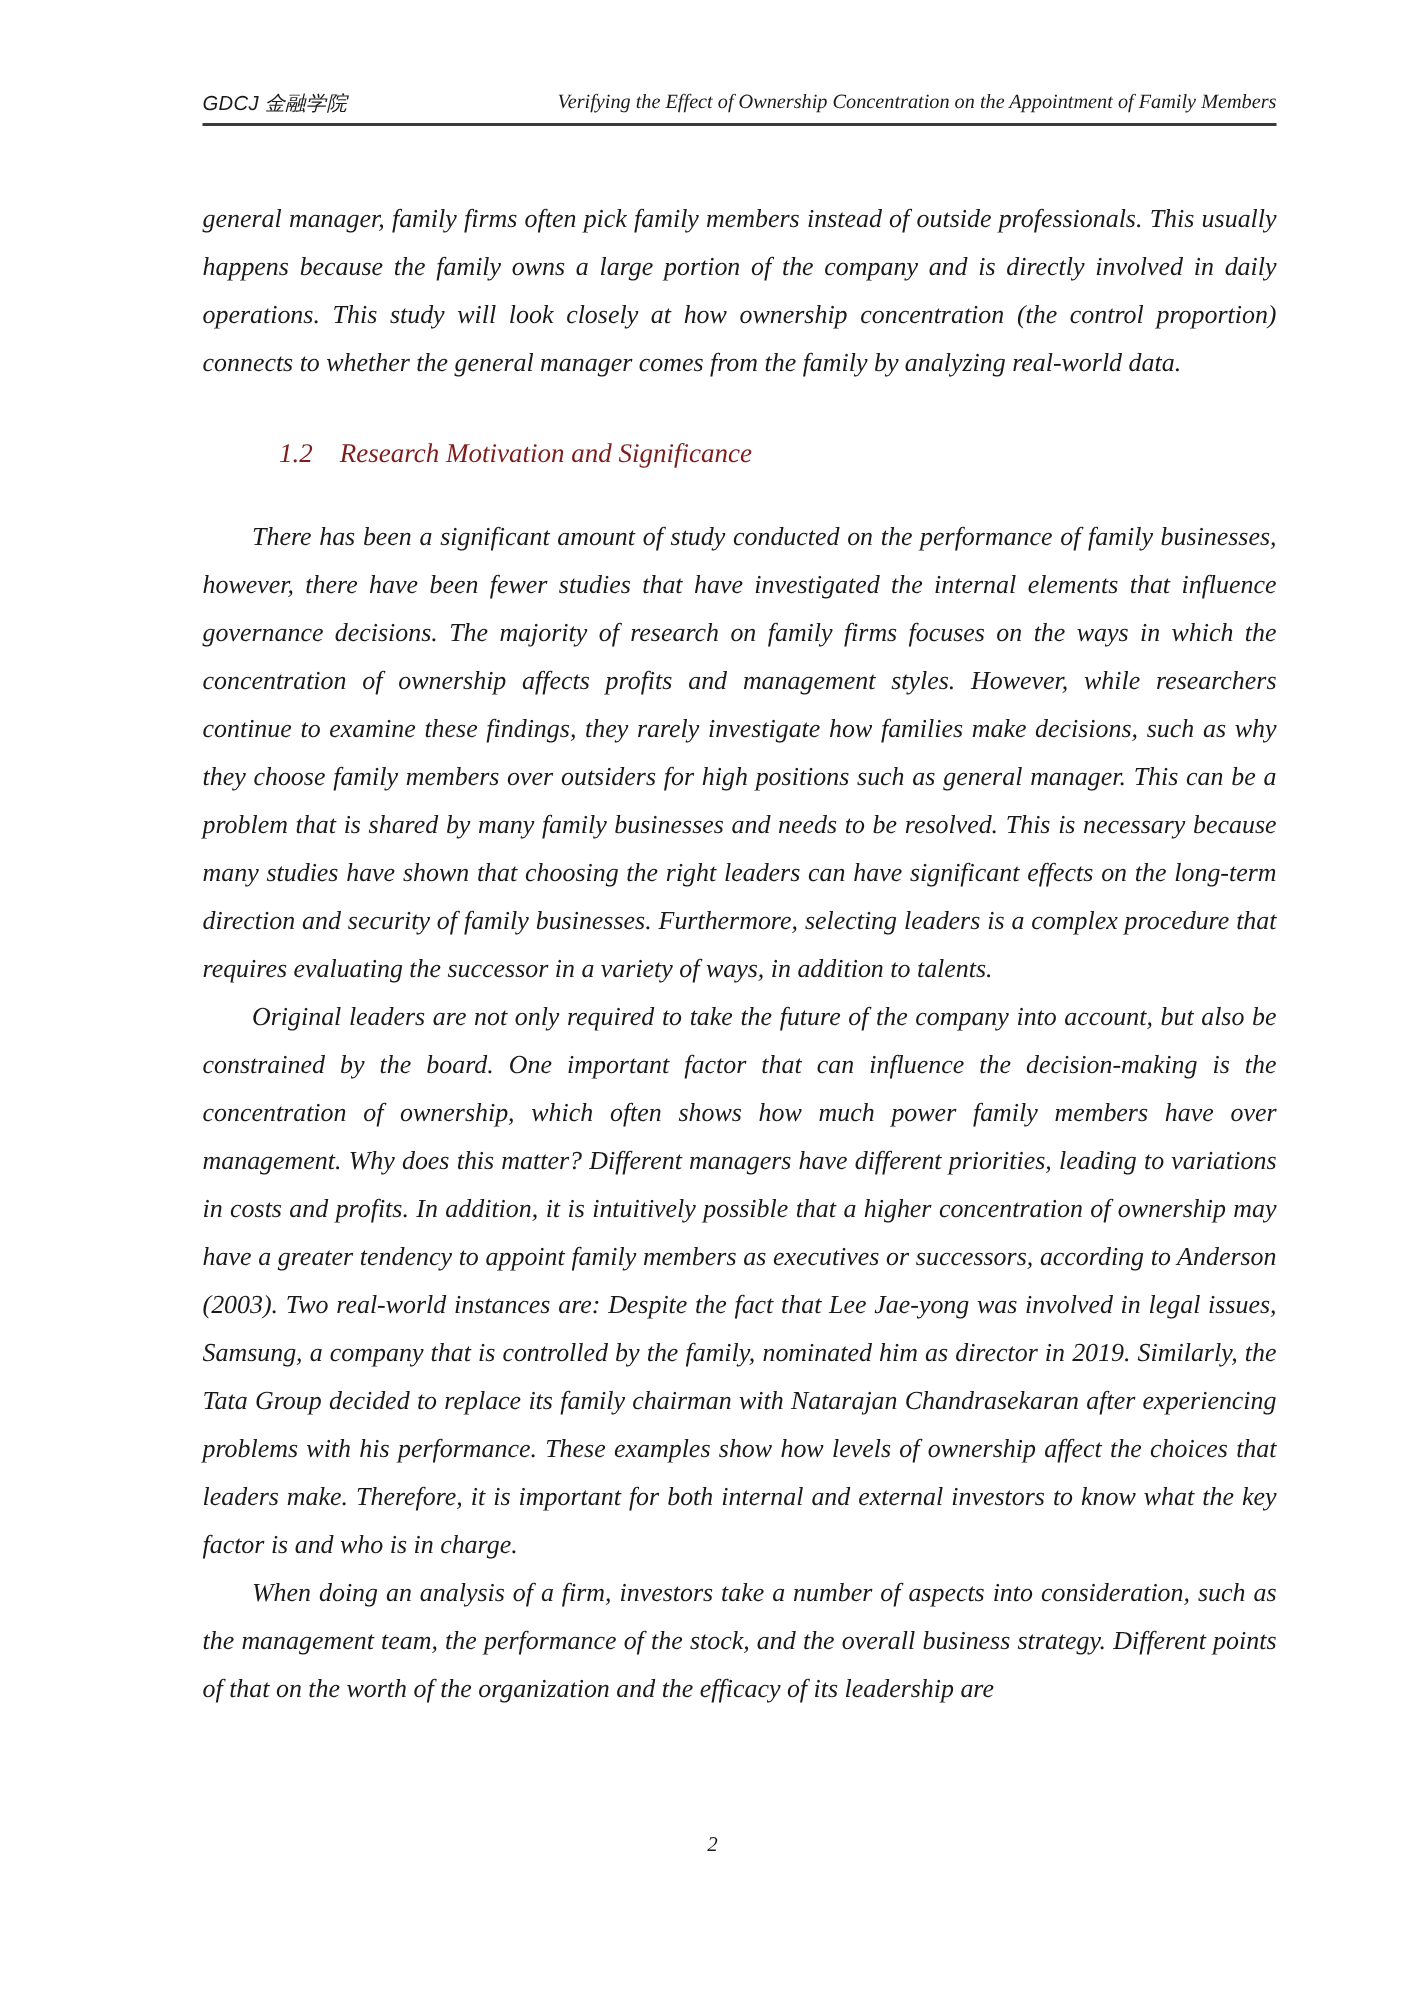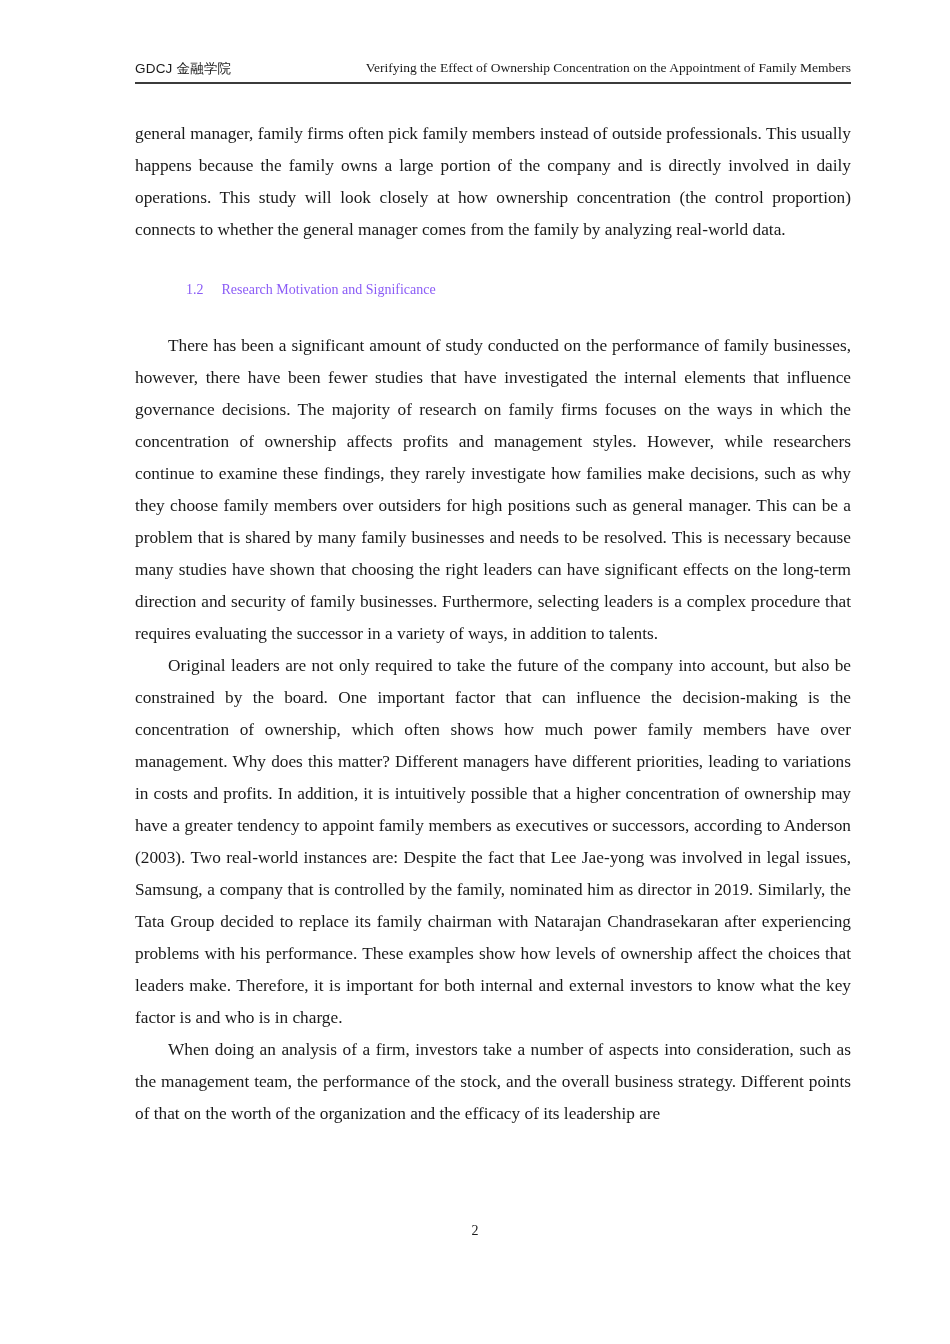--- a/index.html
+++ b/index.html
@@ -14,20 +14,21 @@
     color: #1a1a1a;
     position: relative;
     overflow: hidden;
   }
   .page {
     width: 786px;
     height: 1344px;
     box-sizing: border-box;
     padding: 0;
     position: relative;
+    font-style: italic;
   }
 
   
   .page-header {
     position: absolute;
     left: 135px;
     top: 58px;
     width: 716px;
     box-sizing: border-box;
   }
@@ -77,28 +78,29 @@
     font-size: 17.3px;
     line-height: 32px;
     text-align: justify;
     text-justify: inter-word;
     text-indent: 33px;
     color: #1a1a1a;
     hyphens: none;
   }
   p.body-text.no-indent {
     text-indent: 0;
+    margin-top: 12px;
   }
 
   h2.section-heading {
     margin: 0;
-    font-size: 14px;
+    font-size: 18px;
     font-weight: 400;
     line-height: 32px;
-    color: #8b5cf6;
+    color: #7f1d1d;
     padding-left: 51px;
     white-space: nowrap;
   }
   h2.section-heading .num {
     display: inline-block;
     margin-right: 18px;
   }
   .gap-before-heading { height: 28px; }
   .gap-after-heading { height: 24px; }
 

